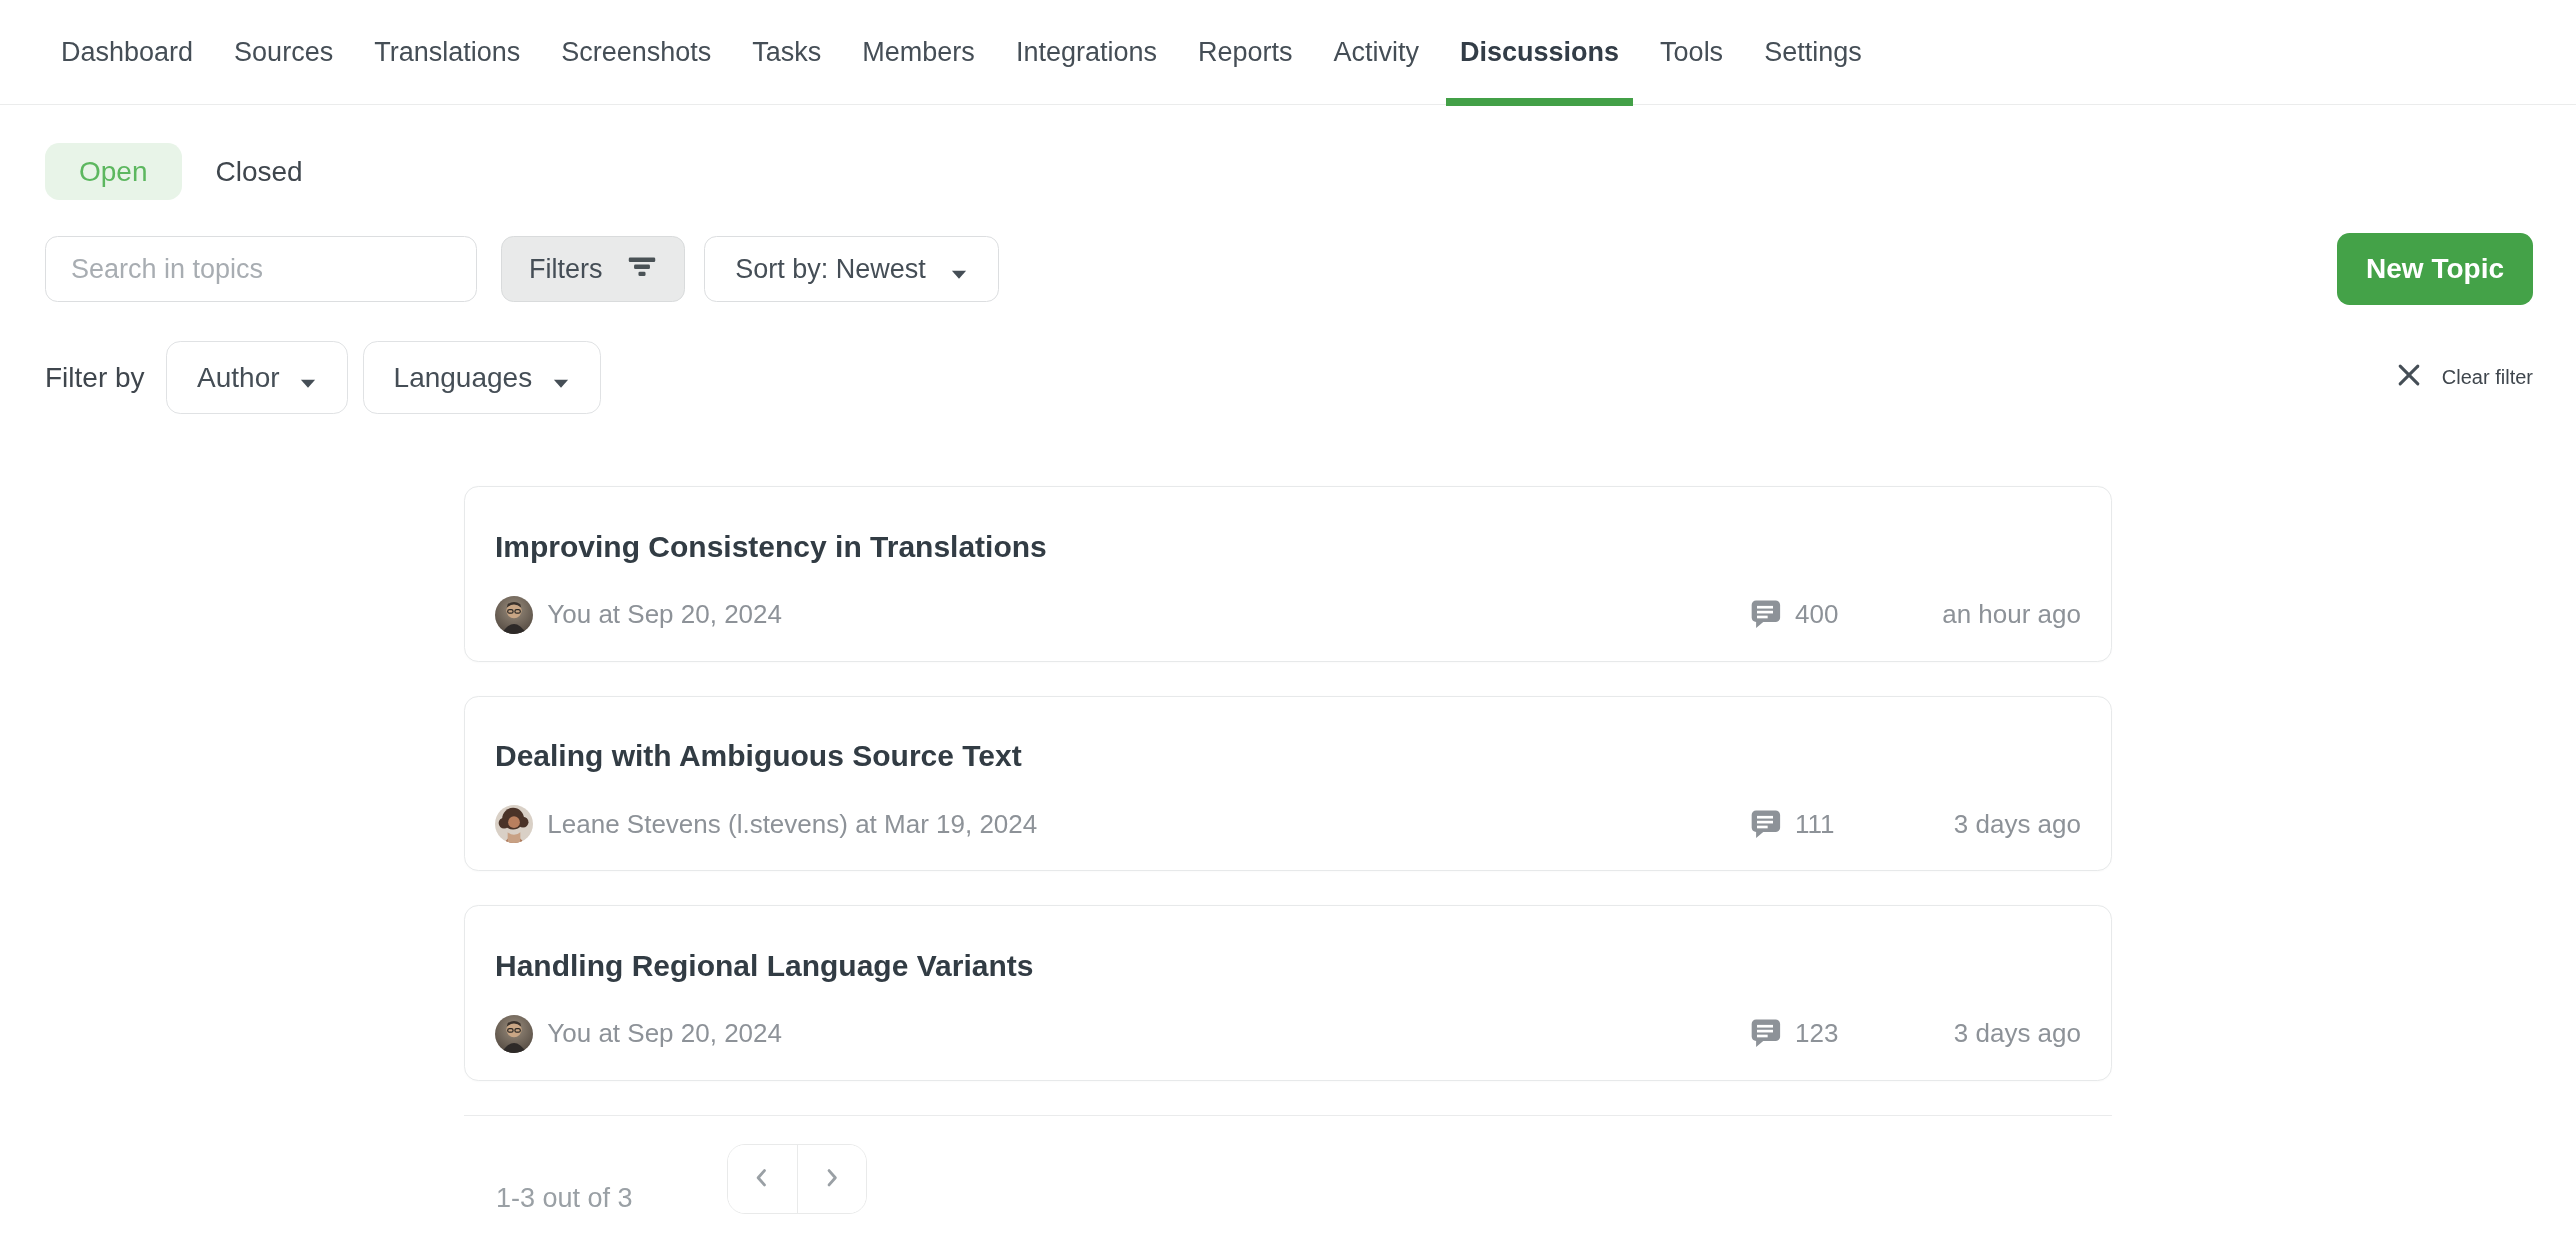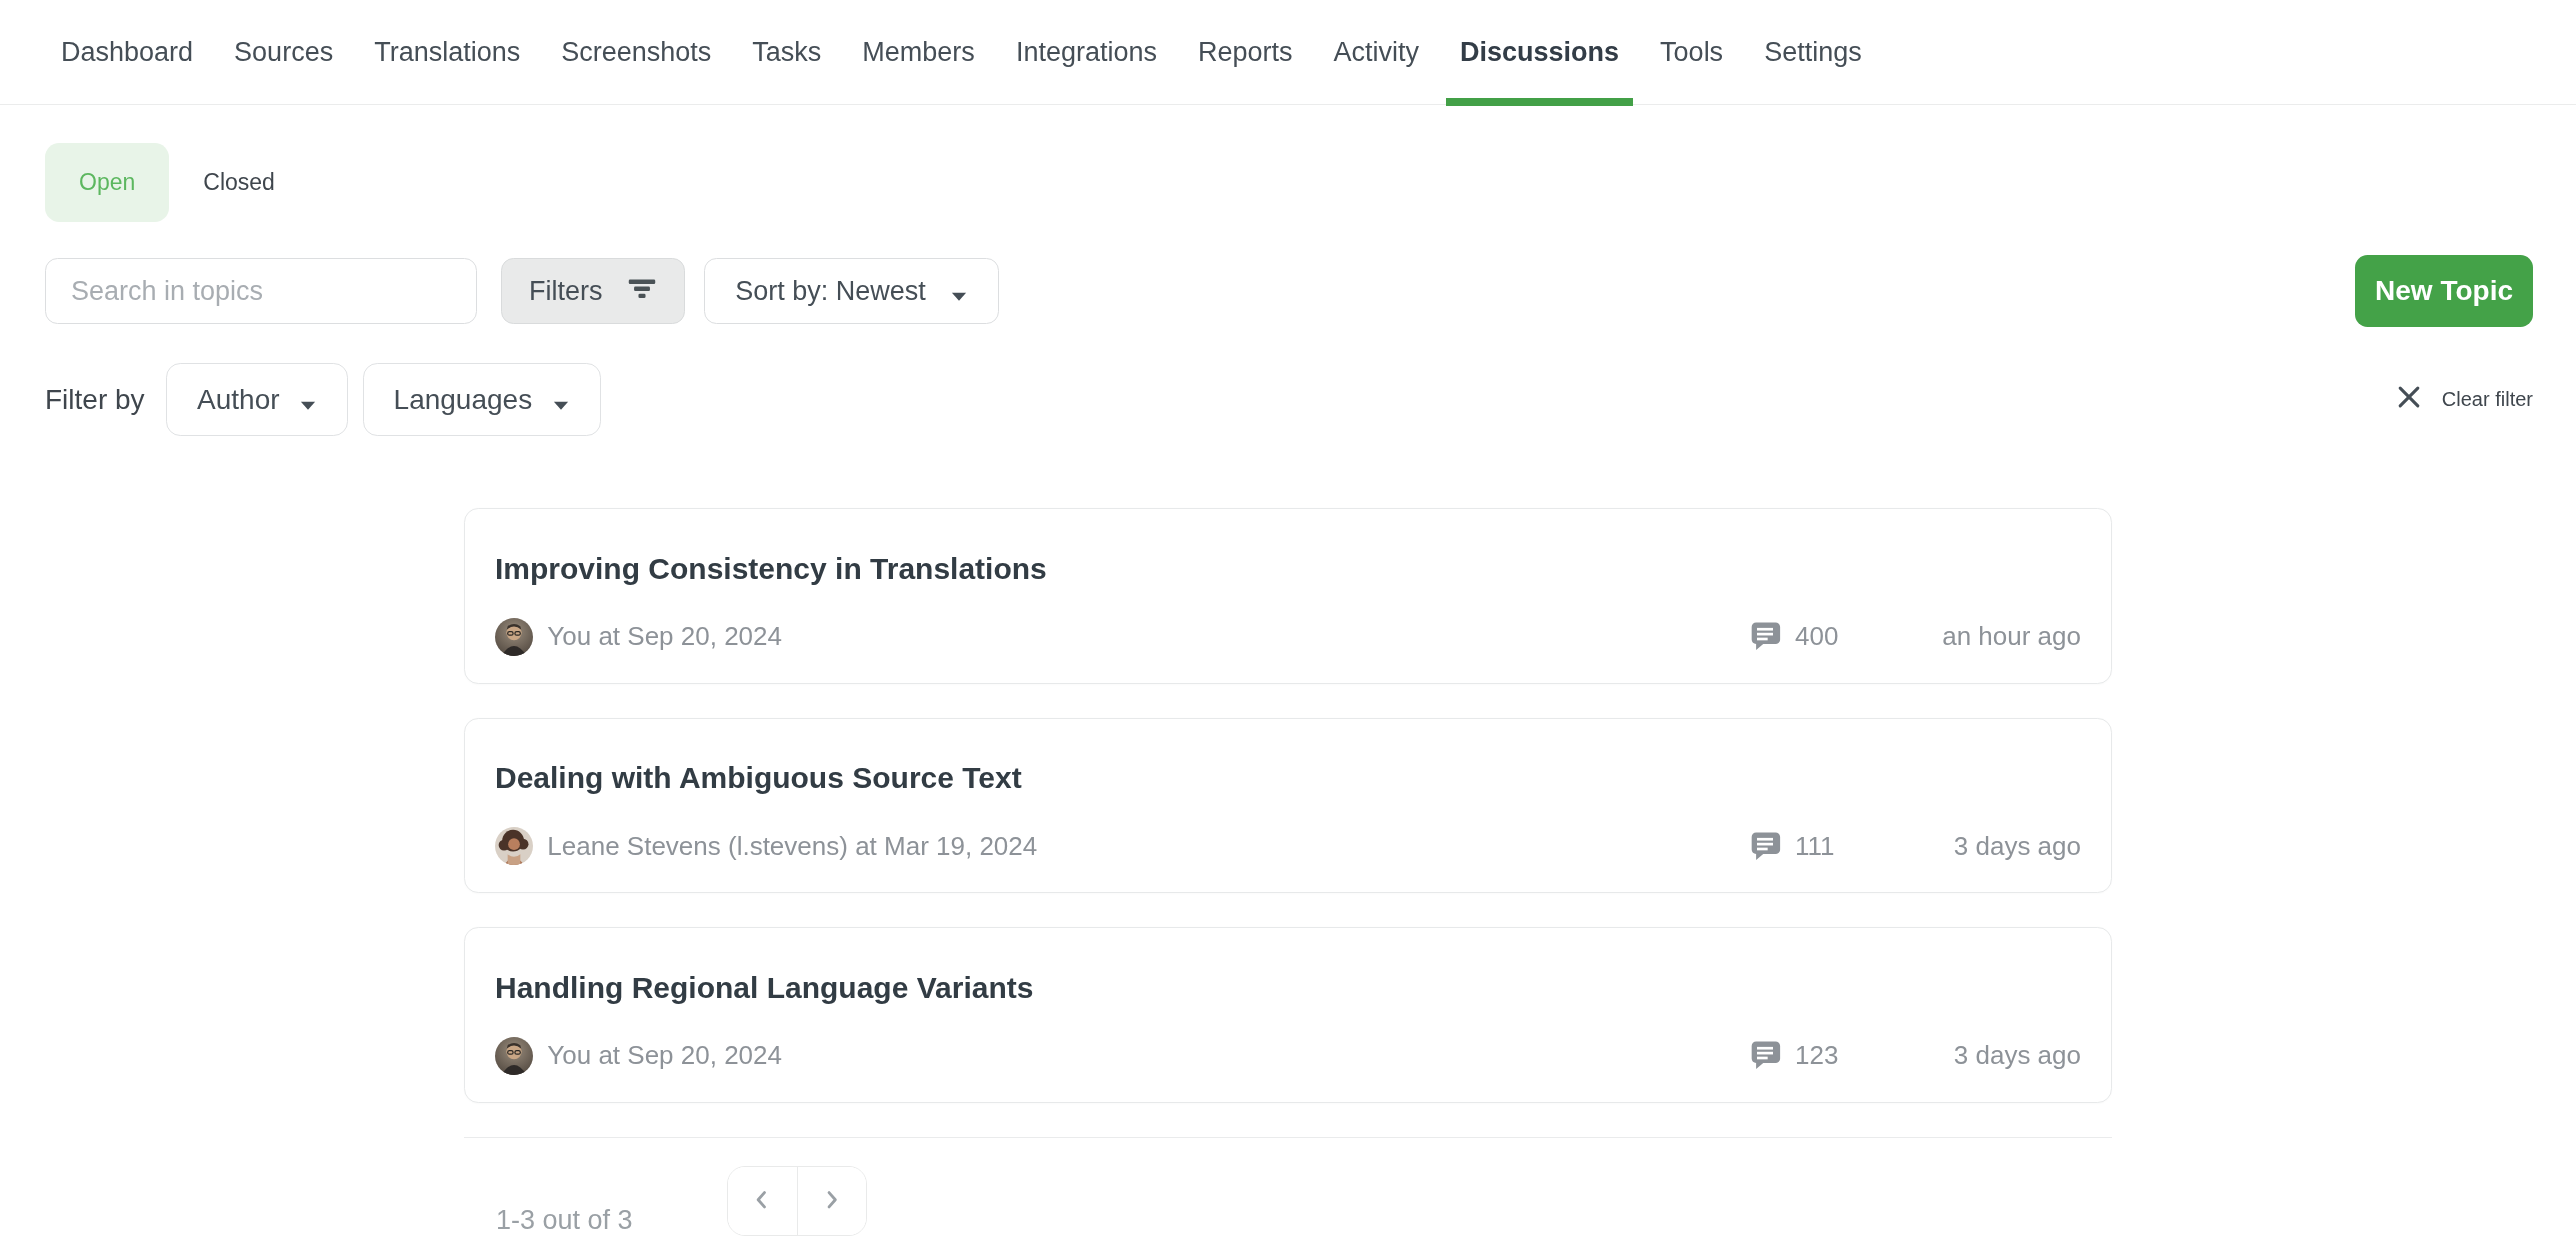--- a/index.html
+++ b/index.html
@@ -23,22 +23,22 @@
   }
   .nav-item.active { font-weight:bold; color:#333d47; }
   .nav-item.active::after {
     content:""; position:absolute; left:-14.3px; right:-14.3px; bottom:-1.8px;
     height:8px; background:#43a047;
   }
 
   
   .status-tabs { margin:38px 0 0 45px; display:flex; align-items:center; }
   .status-tab {
-    height:79px; padding:0 34px; border-radius:14.3px;
-    display:flex; align-items:center; font-size:23px; cursor:pointer;
+    height:57px; padding:0 34px; border-radius:14.3px;
+    display:flex; align-items:center; font-size:28px; cursor:pointer;
   }
   .status-tab.active { background:#e8f4e8; color:#5cb75f; }
   .status-tab.inactive { color:#3f464d; }
 
   
   .toolbar {
     margin-top:33px; padding:0 43px 0 45px;
     display:flex; align-items:center;
   }
   .search-box {
@@ -54,21 +54,21 @@
   }
   .btn-filters {
     margin-left:24px; padding:0 27px;
     background:#e9eaea; border:1.8px solid #d9dbdc;
   }
   .btn-sort {
     margin-left:19.7px; padding:0 30px;
     background:#fff; border:1.8px solid #dcdee0;
   }
   .btn-new-topic {
-    margin-left:auto; height:72px; padding:0 20px;
+    margin-left:auto; height:72px; padding:0 29px;
     background:#44a248; border:none; border-radius:12.5px;
     color:#ffffff; font-size:28px; font-weight:bold;
     display:flex; align-items:center; cursor:pointer;
   }
   .caret { margin-top:3.6px; }
 
   
   .filter-row {
     margin-top:36px; padding:0 43px 0 45px;
     display:flex; align-items:center;

